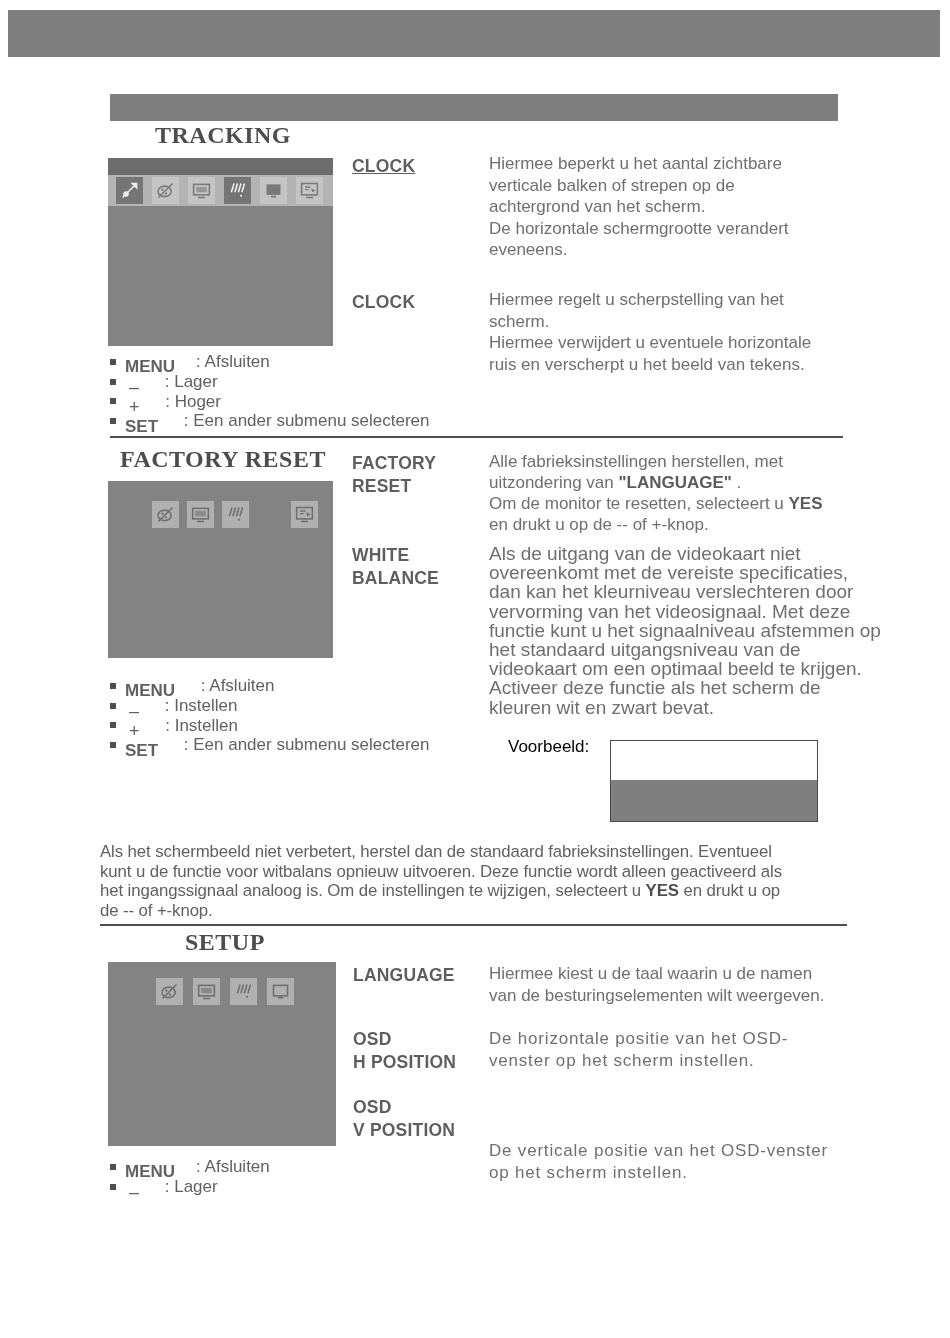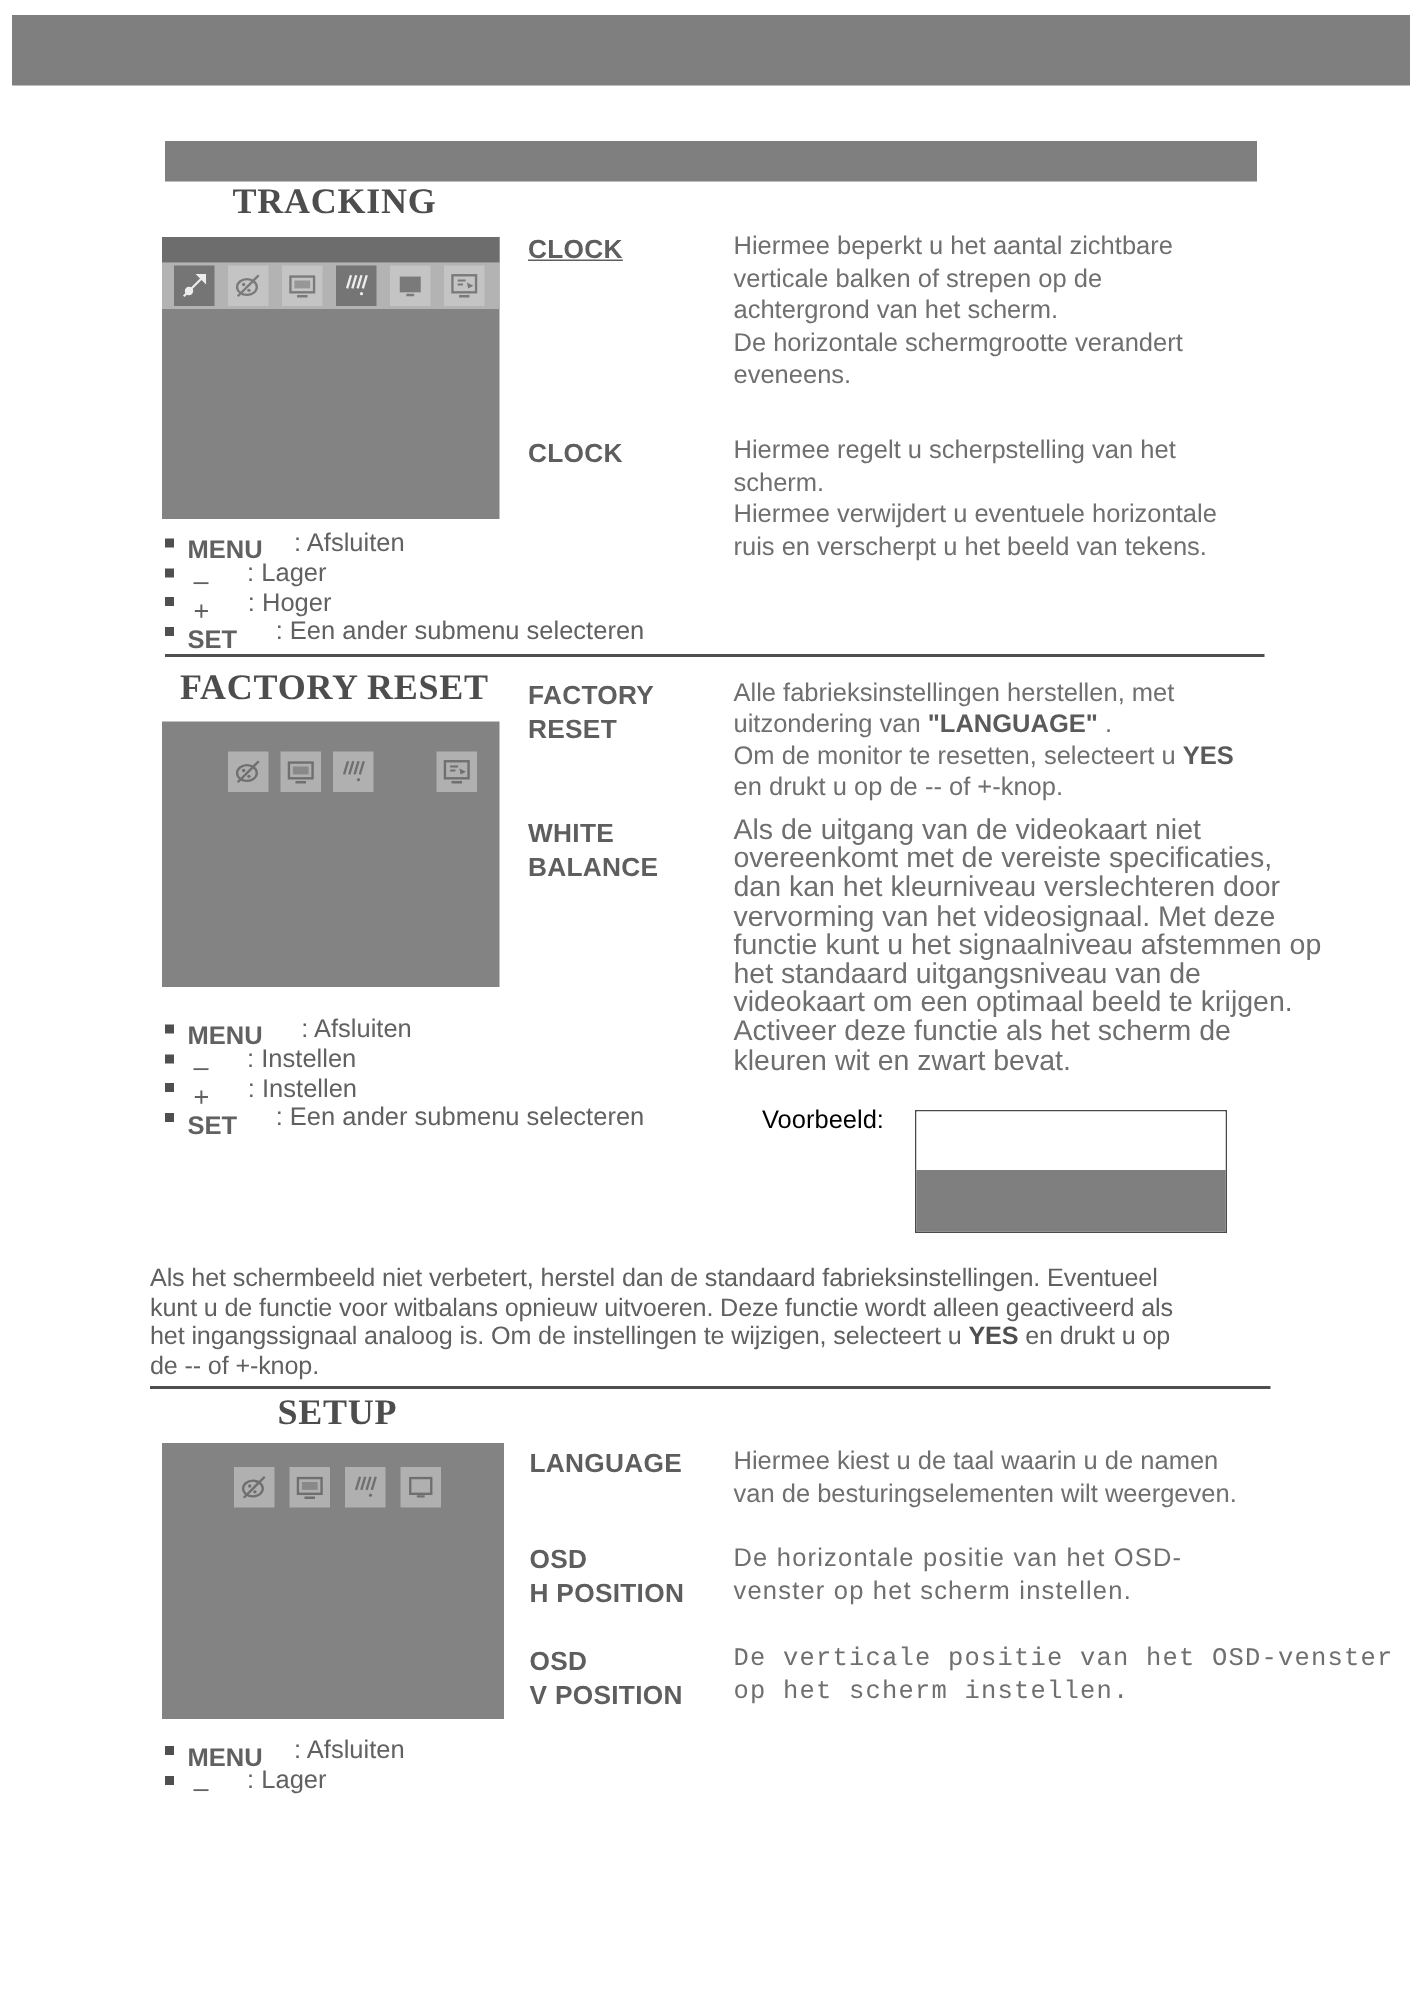--- a/index.html
+++ b/index.html
@@ -37,21 +37,21 @@
         white-space:pre-line;letter-spacing:0.2px;}
   .desc{position:absolute;font-size:17px;color:#6f6f6f;line-height:21.5px;white-space:pre-line;}
   .desc b{color:#5a5a5a;}
   #clock-term{left:352px;top:155px;text-decoration:underline;} #clock-desc{left:489px;top:153px;}
   #phase-term{left:352px;top:291px;} #phase-desc{left:489px;top:289px;}
   #factory-term{left:352px;top:452px;} #factory-desc{left:489px;top:451px;line-height:21px;}
   #white-term{left:352px;top:544px;}
   #white-desc{left:489px;top:544px;font-size:19px;line-height:19.2px;}
   #lang-term{left:353px;top:964px;} #lang-desc{left:489px;top:963px;}
   #hpos-term{left:353px;top:1028px;} #hpos-desc{left:489px;top:1028px;letter-spacing:0.8px;}
-  #vpos-term{left:353px;top:1096px;} #vpos-desc{left:489px;top:1096px;letter-spacing:0.8px;font-family:Liberation Mono, monospace;}
+  #vpos-term{left:353px;top:1096px;} #vpos-desc{left:489px;top:1140px;letter-spacing:0.8px;}
   .menu-list{position:absolute;left:110px;font-size:17px;color:#616161;}
   .menu-list .mi{height:19.8px;display:flex;align-items:center;}
   .bu{width:6px;height:6px;background:#4f4f4f;margin-right:9px;flex:none;}
   .k{font-weight:bold;white-space:pre;margin-top:11px;}
   .k.sym{font-weight:normal;font-size:18px;padding-left:4px;}
   .mi .rest{white-space:pre;margin-left:21px;}
   #list1{top:352px;} #list2{top:676px;} #list3{top:1157px;}
   #voorbeeld-label{position:absolute;left:508px;top:737px;font-size:17px;color:#000000;}
   #sample-box{position:absolute;left:610px;top:740px;width:206px;height:80px;border:1px solid #4a4a4a;}
   #sample-top{height:39px;background:#ffffff;}

